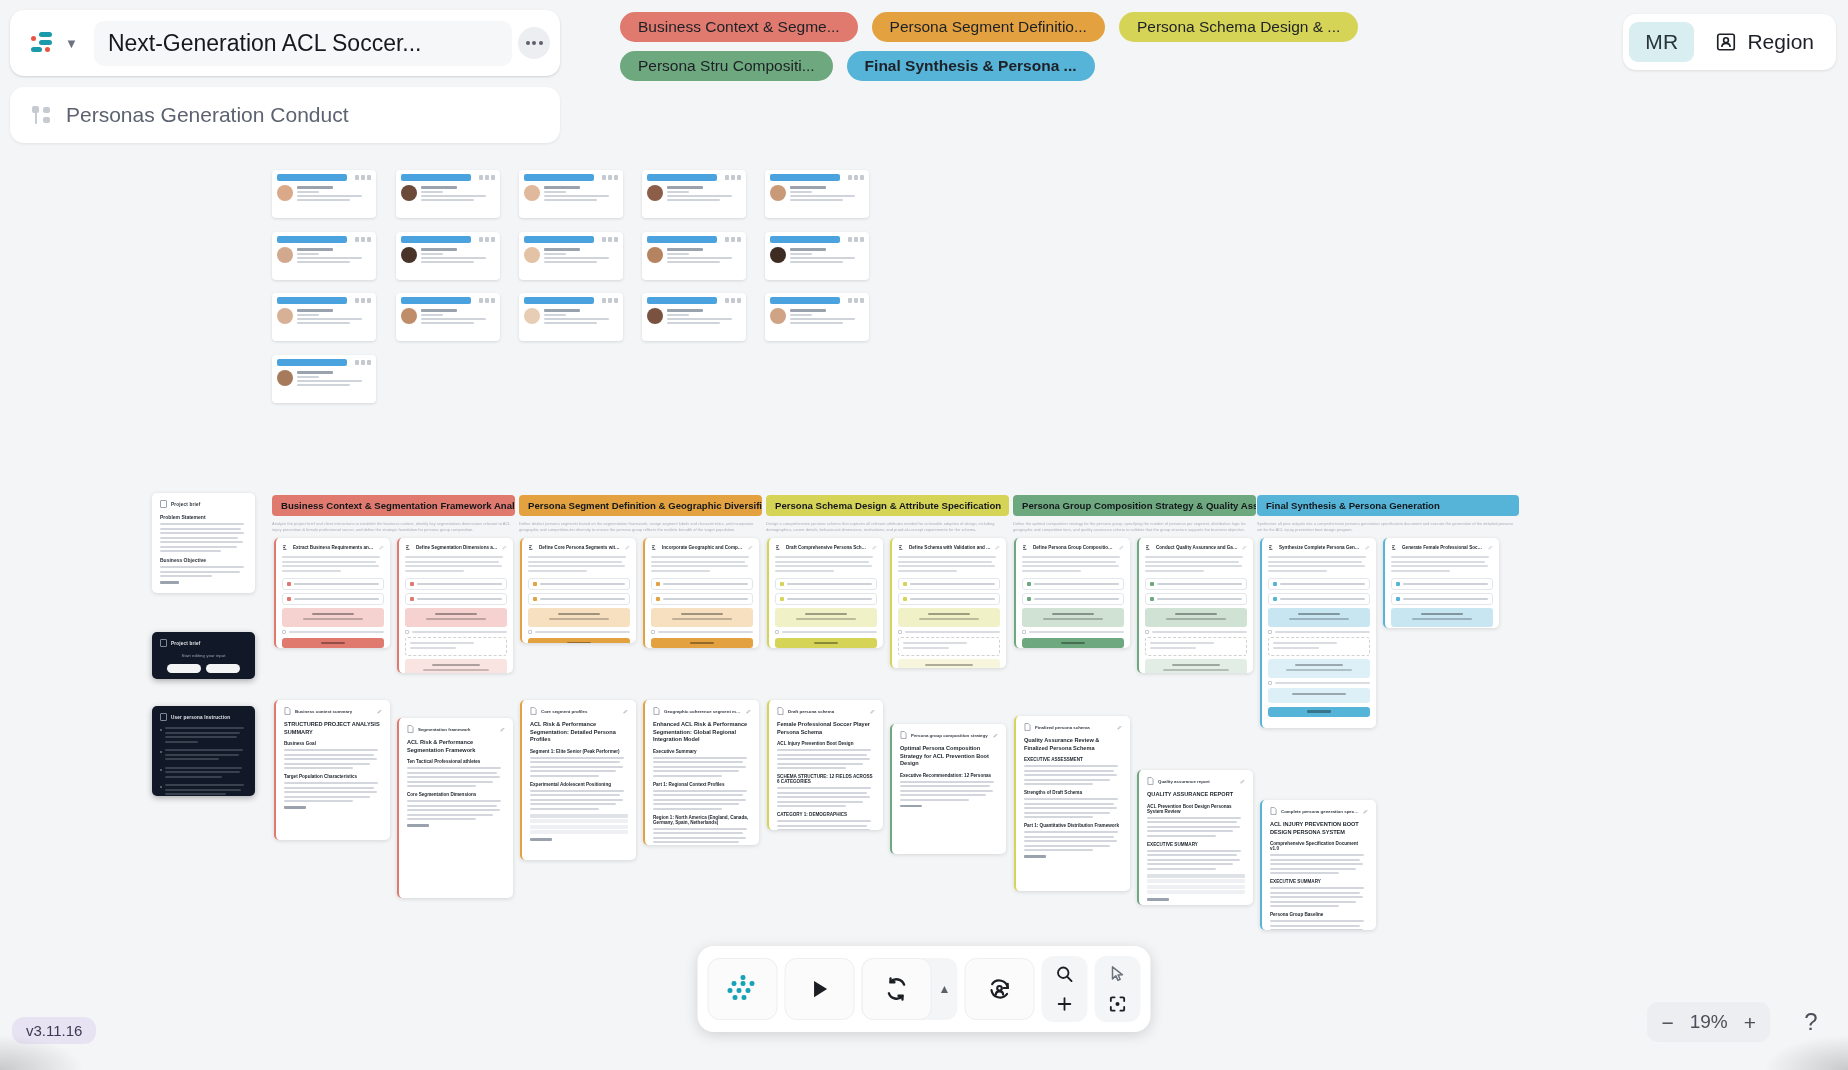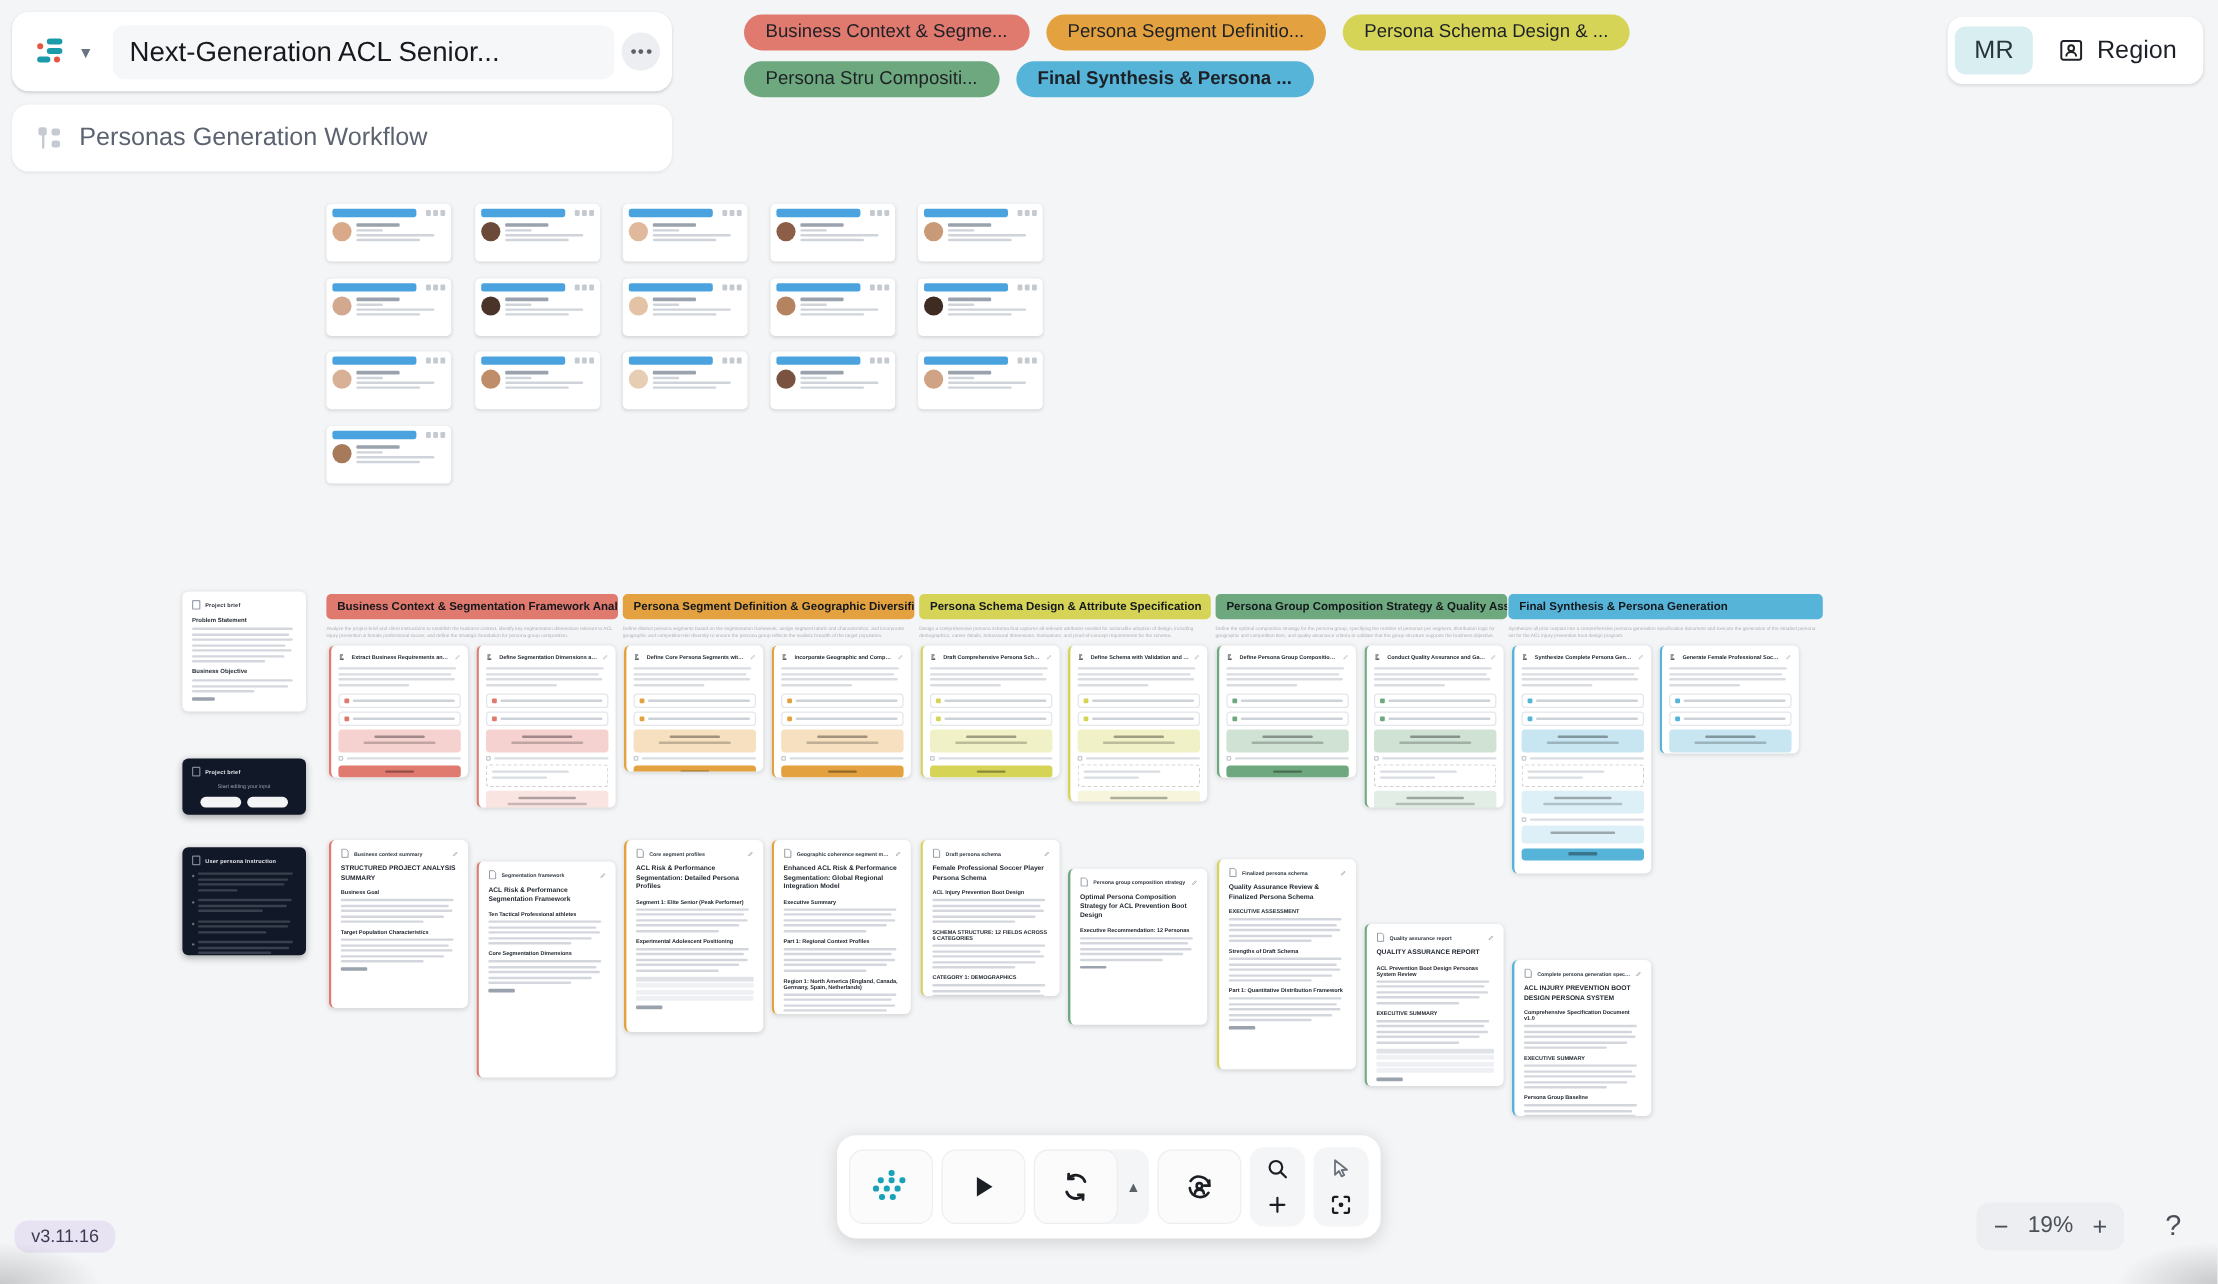--- a/index.html
+++ b/index.html
@@ -1224,36 +1224,36 @@
     <div class="logo-btn">
       <span class="logo-glyph">
         <i class="lg1"></i>
           <i class="lg2"></i>
           <i class="lg3"></i>
           <i class="lg4"></i>
           <i class="lg5"></i>
       </span>
       <span class="chev">▼</span>
     </div>
-    <div class="title-pill">Next-Generation ACL Senior...</div>
+    <div class="title-pill">Next-Generation ACL Soccer...</div>
     <div class="dots-btn">
       <span></span>
         <span></span>
         <span></span>
     </div>
   </div>
 
   <div class="sub-card">
     <span class="flow-icon">
       <i class="fi4"></i>
         <i class="fi1"></i>
         <i class="fi2"></i>
         <i class="fi3"></i>
     </span>
-    <span class="sub-card-label">Personas Generation Workflow</span>
+    <span class="sub-card-label">Personas Generation Conduct</span>
   </div>
 
   <div class="tags" id="tags-layer">
       <div class="tag" style="background: rgb(224, 121, 110);">Business Context &amp; Segme...</div>
       <div class="tag" style="background: rgb(227, 162, 63); text-align: right;">Persona Segment Definitio...</div>
       <div class="tag" style="background: rgb(214, 212, 87);">Persona Schema Design &amp; ...</div>
       <div class="tag" style="background: rgb(110, 168, 126);">Persona Stru Compositi...</div>
       <div class="tag" style="background: rgb(86, 180, 216); font-weight: bold;">Final Synthesis &amp; Persona ...</div>
     </div>
 

